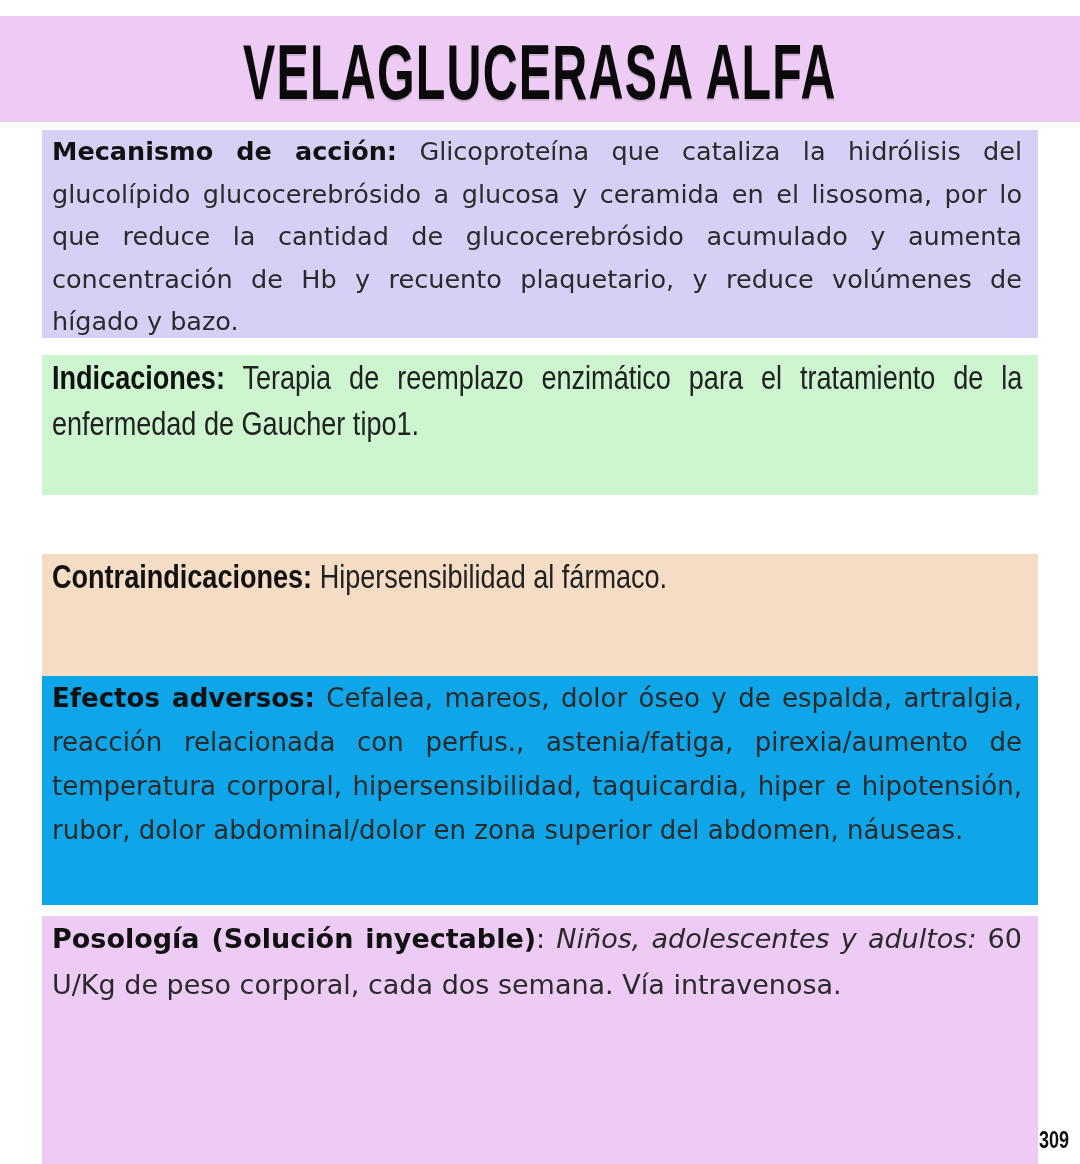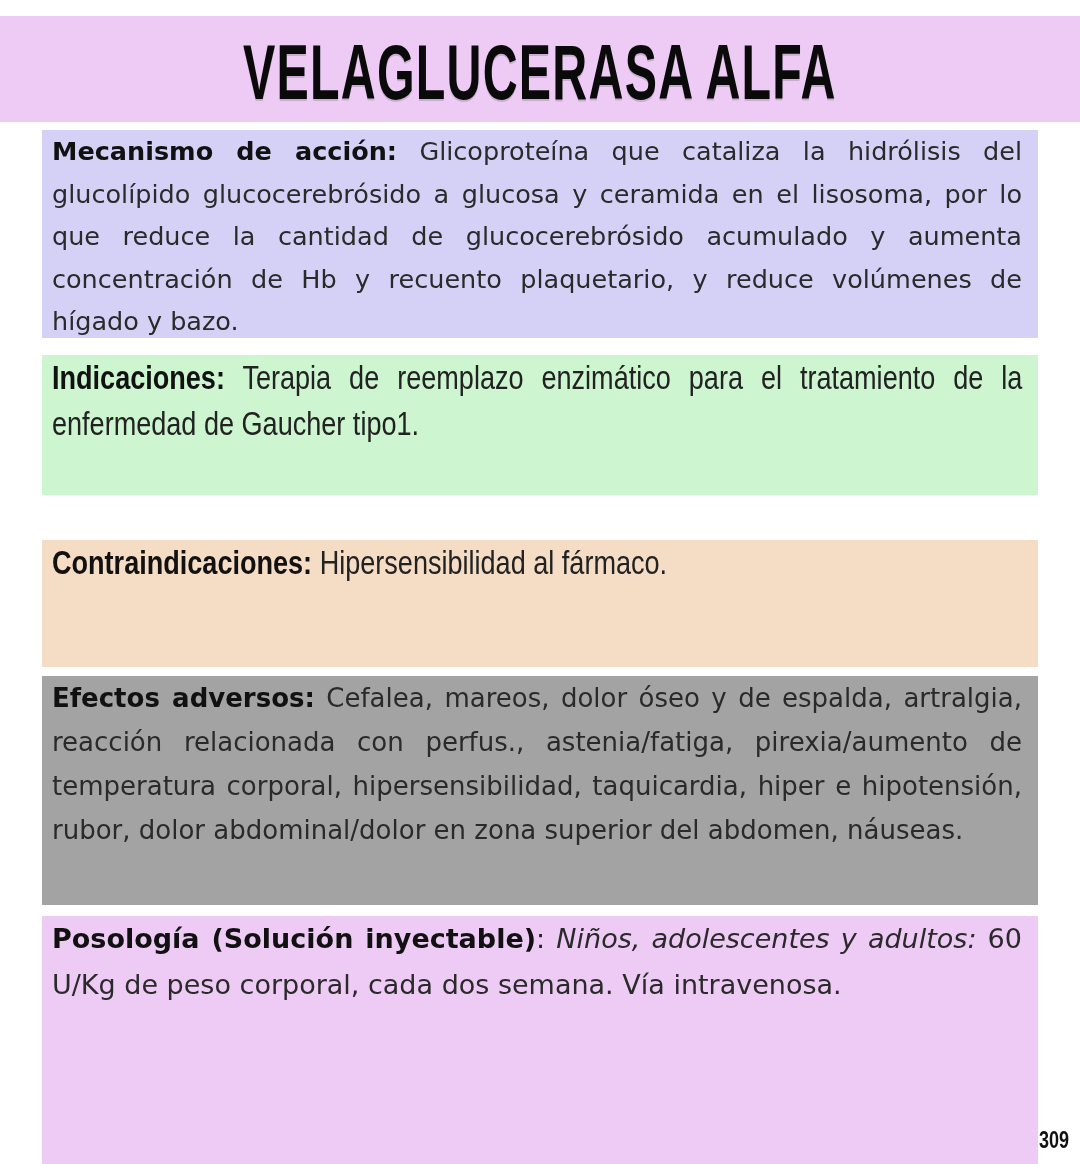--- a/index.html
+++ b/index.html
@@ -23,22 +23,22 @@
   .para {
     margin: 0; text-align: justify; text-align-last: left;
   }
   .sans { font-family: "DejaVu Sans", sans-serif; font-size: 25.5px; line-height: 42.5px; color: #2a2a2a; }
   .sans b { color: #111; }
   .narrow-wrap { transform: scaleX(0.82); transform-origin: left top; width: 122%; }
   .narrow { font-family: "Liberation Sans", sans-serif; font-size: 33px; line-height: 46px; color: #222; }
   .narrow b { color: #111; }
   #box-mech { top: 130px; height: 208px; background: #d5d0f5; }
   #box-ind { top: 355px; height: 140px; background: #ccf5d0; }
-  #box-contra { top: 540px; height: 127px; background: #f5dcc5; }
-  #box-adv { top: 676px; height: 229px; background: #a3a3a3; }
+  #box-contra { top: 554px; height: 127px; background: #f5dcc5; }
+  #box-adv { top: 676px; height: 229px; background: #0ea5e9; }
   #box-pos { top: 916px; height: 284px; background: #eecbf5; }
   #box-mech .para { padding-top: 0px; }
   #box-ind .narrow-wrap { padding-top: 0px; }
   #box-contra .narrow-wrap { padding-top: 0px; }
   #box-adv .para { font-size: 26px; line-height: 44px; }
   #box-pos .para { font-size: 27px; line-height: 46px; }
   .page-num {
     position: absolute; left: 1039px; top: 1126px; font-family: "Liberation Sans", sans-serif;
     font-weight: bold; font-size: 24px; color: #111; transform: scaleX(0.75); transform-origin: left top;
   }

